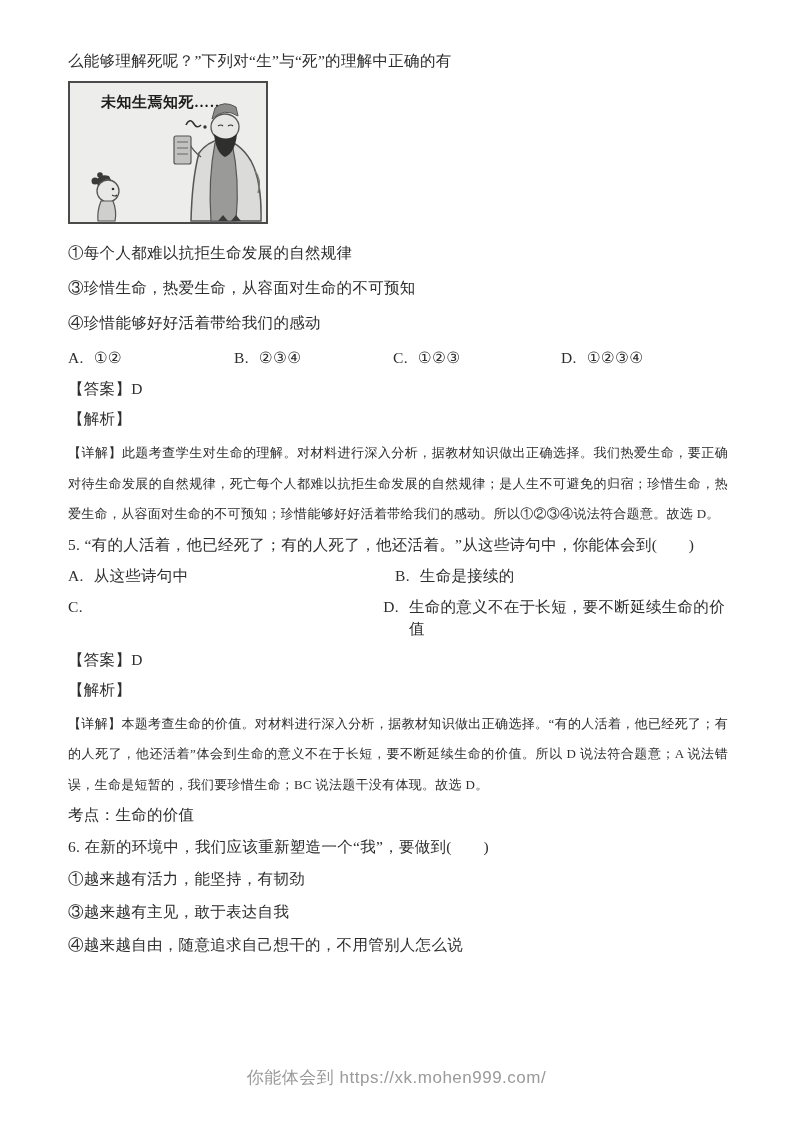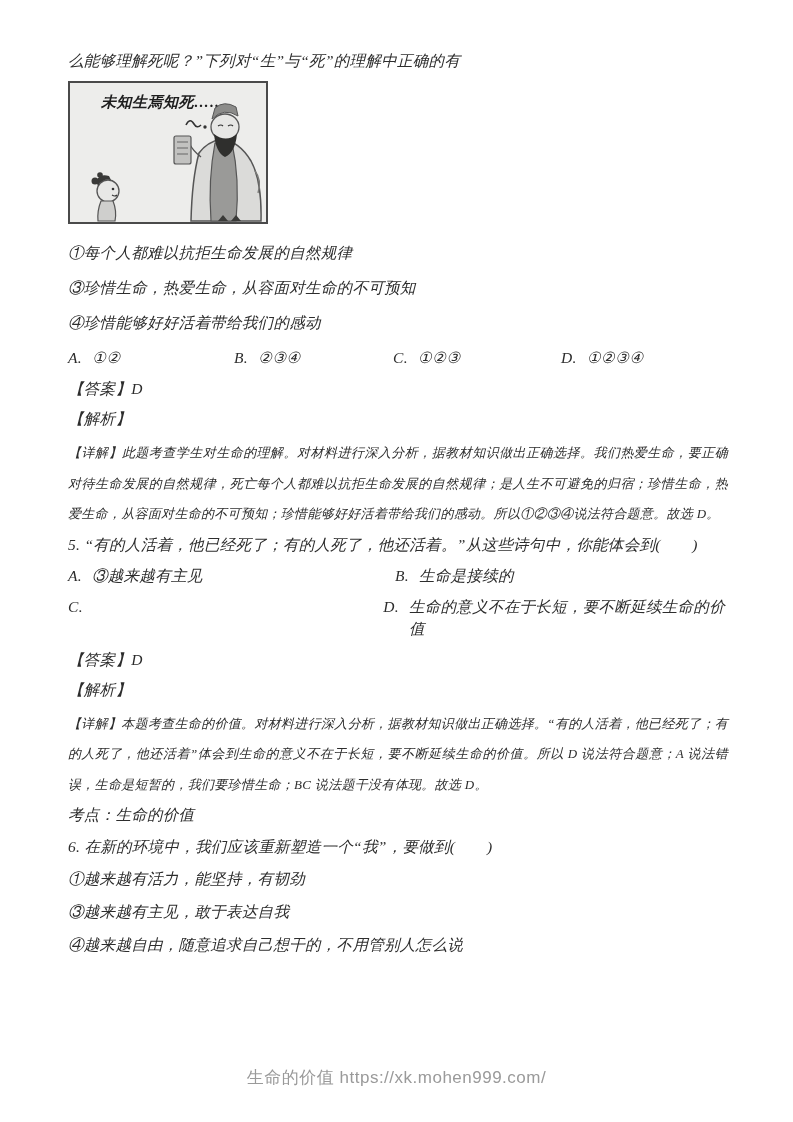--- a/index.html
+++ b/index.html
@@ -10,21 +10,20 @@
     background: #ffffff;
     font-family: "Liberation Serif", "DejaVu Serif", serif;
     color: #2d2d2d;
     overflow: hidden;
   }
   .content {
     position: absolute;
     left: 68px;
     top: 50px;
     width: 660px;
-    font-style: italic;
   }
   .t {
     font-size: 15.5px;
     line-height: 22px;
     letter-spacing: 0.3px;
     color: #2d2d2d;
   }
   .stmt { margin-bottom: 13px; }
   .cartoon-wrap { margin: 9px 0 14px 0; }
   .opt-row4 { display: flex; margin-bottom: 9px; }
@@ -132,21 +131,21 @@
 
     <div class="t marker-line">【答案】D</div>
     <div class="t marker-line">【解析】</div>
     <div class="para">【详解】此题考查学生对生命的理解。对材料进行深入分析，据教材知识做出正确选择。我们热爱生命，要正确对待生命发展的自然规律，死亡每个人都难以抗拒生命发展的自然规律；是人生不可避免的归宿；珍惜生命，热爱生命，从容面对生命的不可预知；珍惜能够好好活着带给我们的感动。所以①②③④说法符合题意。故选 D。</div>
 
     <div class="t gap-b9">5. “有的人活着，他已经死了；有的人死了，他还活着。”从这些诗句中，你能体会到(　　)</div>
 
     <div class="t opt-row2">
       <span class="opt">
         <span class="opt-label">A.</span>
-        <span>③越来越有主见</span>
+        <span>从这些诗句中</span>
       </span>
       <span class="opt">
         <span class="opt-label">B.</span>
         <span>生命是接续的</span>
       </span>
     </div>
     <div class="t opt-row2">
       <span class="opt">
         <span class="opt-label">C.</span>
       </span>
@@ -164,15 +163,15 @@
     <div class="t gap-b10">6. 在新的环境中，我们应该重新塑造一个“我”，要做到(　　)</div>
     <div>
       <div class="t q6-stmt">①越来越有活力，能坚持，有韧劲</div>
       <div class="t q6-stmt">③越来越有主见，敢于表达自我</div>
       <div class="t q6-stmt">④越来越自由，随意追求自己想干的，不用管别人怎么说</div>
     </div>
 
   </div>
 
   <div class="footer">
-    <span>生命的价值 https://xk.mohen999.com/</span>
+    <span>你能体会到 https://xk.mohen999.com/</span>
   </div>
 </div>
 
 </body></html>

